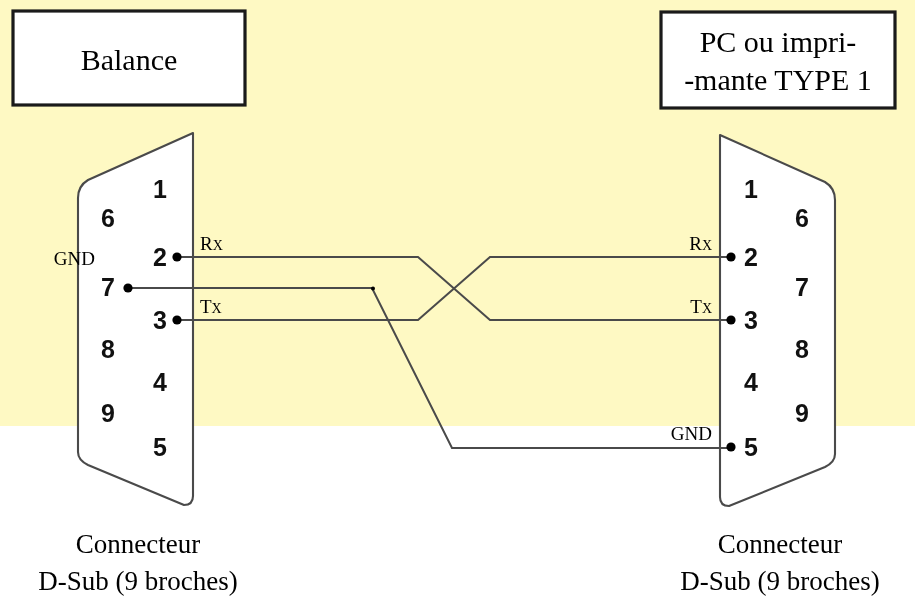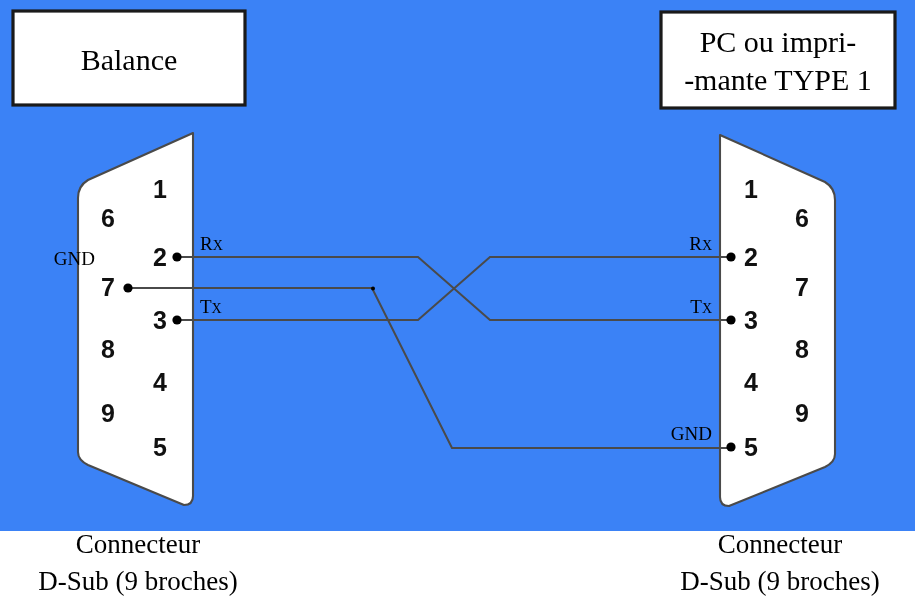--- a/index.html
+++ b/index.html
@@ -10,22 +10,22 @@
   body {
     width: 915px;
     height: 606px;
     font-family: "Liberation Serif", serif;
     color: #000000;
     overflow: hidden;
   }
   #diagram-root {
     position: relative;
     width: 915px;
-    height: 531px;
-    background: #3b82f6;
+    height: 426px;
+    background: #fef9c3;
     text-decoration: underline;
   }
   svg.diagram-canvas {
     display: block;
     width: 915px;
     height: 606px;
   }
   .box-outline {
     fill: #ffffff;
     stroke: #1a1a1a;

